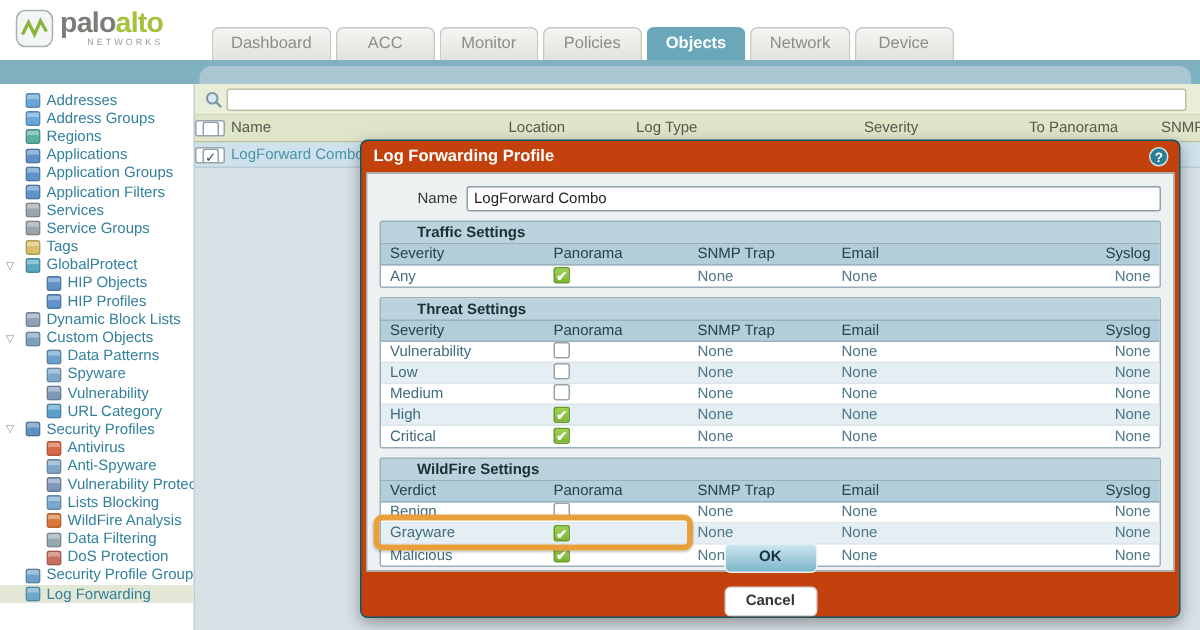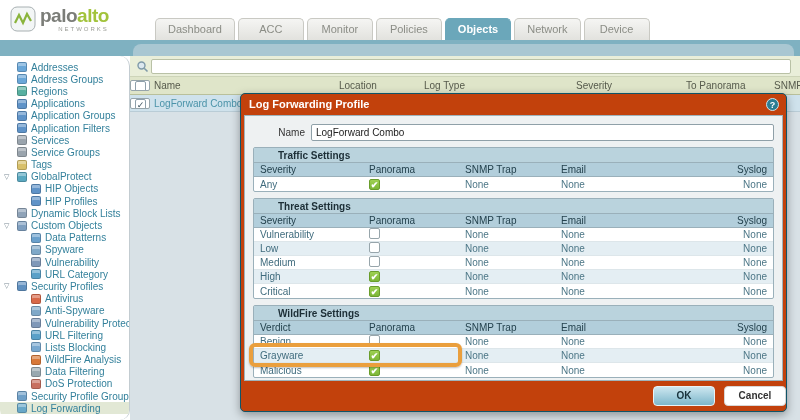--- a/index.html
+++ b/index.html
@@ -8,34 +8,34 @@
   .stage { position:relative; width:800px; height:420px; background:#fff; }
 
   
   .tophdr { position:absolute; left:0; top:0; width:655px; height:40px; background:#fff; }
   .logo { position:absolute; left:10px; top:6px; display:flex; align-items:flex-start; }
   .logotext { margin-left:4px; line-height:1; }
   .logotext .p1 { font-size:19px; font-weight:bold; color:#7b7d78; letter-spacing:-0.5px; }
   .logotext .p2 { font-size:19px; font-weight:bold; color:#a2c33b; letter-spacing:-0.5px; }
   .logotext .nw { display:block; text-align:right; font-size:6px; letter-spacing:2px; color:#9a9c96; margin-top:1px; }
 
-  .tabs { position:absolute; left:155px; bottom:0; display:flex;justify-content:center; }
+  .tabs { position:absolute; left:141px; bottom:0; display:flex;justify-content:center; }
   .tab { height:22px; line-height:21px; min-width:66px; padding:0 12px; margin-right:3px;
     text-align:center; font-size:11px; color:#8b8d86;
     background:linear-gradient(#f5f5f3,#e2e2de); border:1px solid #c9c9c3; border-bottom:none;
     border-radius:5px 5px 0 0; cursor:pointer; }
   .tab.active { background:#6ba7ba; color:#fff; font-weight:bold; border-color:#6ba7ba; }
 
   .tealband { position:absolute; left:0; top:40px; width:800px; height:16px; background:#7fb1c1; }
   .contab { position:absolute; left:133px; top:44px; width:661px; height:14px;
     background:#a9c7d2; border-radius:8px 8px 0 0; }
 
   
   .sidebar { position:absolute; left:0; top:56px; width:130px; height:364px;
-    background:#fff; border-right:1px solid #c3ccd1; padding-top:5px; overflow:hidden;border-radius:10px; }
+    background:#fff; border-right:1px solid #c3ccd1; padding-top:5px; overflow:hidden; }
   .side-item { display:flex; align-items:center; height:12.2px; font-size:10px;
     color:#33809b; white-space:nowrap; padding-left:17px; cursor:pointer; }
   .side-item.parent { padding-left:4px; }
   .side-item.child { padding-left:31px; }
   .side-item.selected { background:#e2e8d5; }
   .expander { width:13px; font-size:7px; color:#7a8a94; flex:0 0 13px; }
   .icn { width:10px; height:10px; border-radius:2px; margin-right:4px; flex:0 0 10px;
     border:1px solid rgba(0,0,0,0.18); box-shadow:inset 0 3px rgba(255,255,255,0.35); }
 
   
@@ -91,21 +91,21 @@
   .dc3 { width:18.5%; flex:0 0 18.5%; color:#4d7787; }
   .dc4 { flex:1; color:#4d7787;text-align:right; }
   .sec-head .dcell { color:#24424e; }
   .cb { display:inline-block; width:11px; height:11px; border:1px solid #97a5ab; border-radius:2px;
     background:#fff; font-size:9px; line-height:10px; text-align:center; color:#fff; cursor:pointer; }
   .cb.on { background:linear-gradient(#9ed153,#7cb637); border-color:#699d2b; font-weight:bold; }
   .hilite { position:absolute; left:-5px; top:-6px; width:calc(39.5% + 8px); height:24px;
     border:4px solid #ea9f3d; border-radius:6px; pointer-events:none; z-index:5;
     box-shadow:0 1px 2px rgba(0,0,0,0.25); }
   .dlg-footer { position:absolute; left:0; right:0; bottom:0; height:30px; display:flex;
-    justify-content:flex-end; align-items:center; gap:9px; }
+    justify-content:flex-end; align-items:center; gap:9px;flex-direction:column; }
   .btn { min-width:62px; height:20px; font-size:10px; font-weight:bold; border-radius:4px;
     text-align:center; line-height:18px; cursor:pointer; }
   .btn.ok { background:linear-gradient(#cde7f0,#7db6ca); border:1px solid #e8f2f6; color:#17323c; }
   .btn.cancel { background:#fff; border:1px solid #d6d6d6; color:#333; }
 </style>
 </head>
 <body>
 
 <div class="stage">
 
@@ -220,24 +220,20 @@
       </div>
       <div class="side-item child">
         <span class="icn" style="background: linear-gradient(rgb(127, 168, 200), rgb(127, 168, 200));"></span>
         <span>Anti-Spyware</span>
       </div>
       <div class="side-item child">
         <span class="icn" style="background: linear-gradient(rgb(128, 152, 184), rgb(128, 152, 184));"></span>
         <span>Vulnerability Protection</span>
       </div>
       <div class="side-item child">
-        <span class="icn" style="background: linear-gradient(rgb(90, 160, 200), rgb(90, 160, 200));"></span>
-        <span>URL Filtering</span>
-      </div>
-      <div class="side-item child">
         <span class="icn" style="background: linear-gradient(rgb(120, 168, 208), rgb(120, 168, 208));"></span>
         <span>Lists Blocking</span>
       </div>
       <div class="side-item child">
         <span class="icn" style="background: linear-gradient(rgb(216, 120, 56), rgb(216, 120, 56));"></span>
         <span>WildFire Analysis</span>
       </div>
       <div class="side-item child">
         <span class="icn" style="background: linear-gradient(rgb(152, 168, 176), rgb(152, 168, 176));"></span>
         <span>Data Filtering</span>

